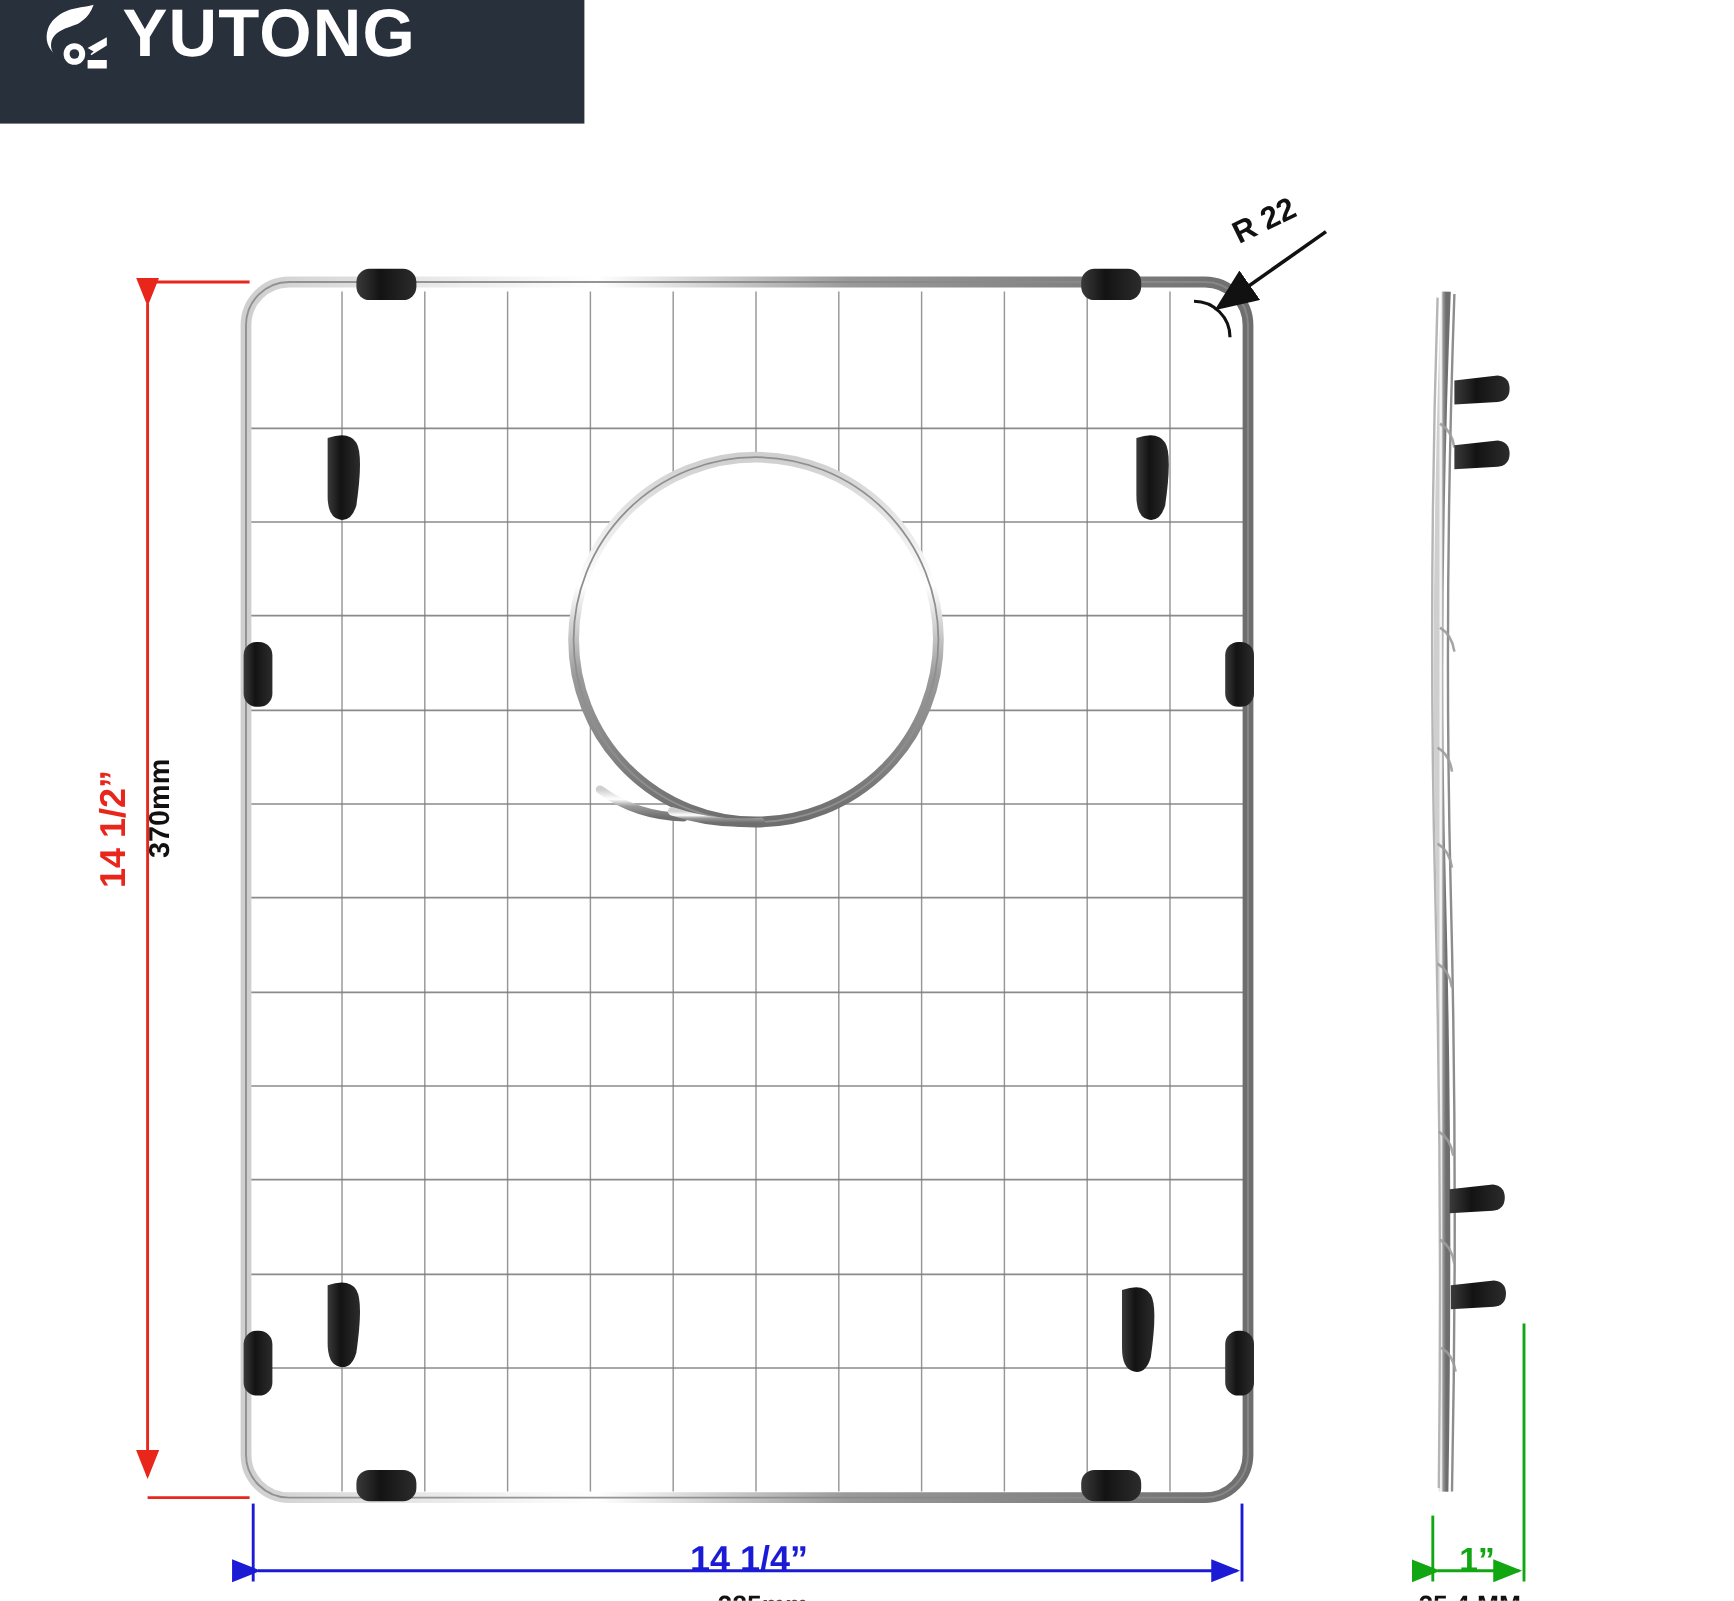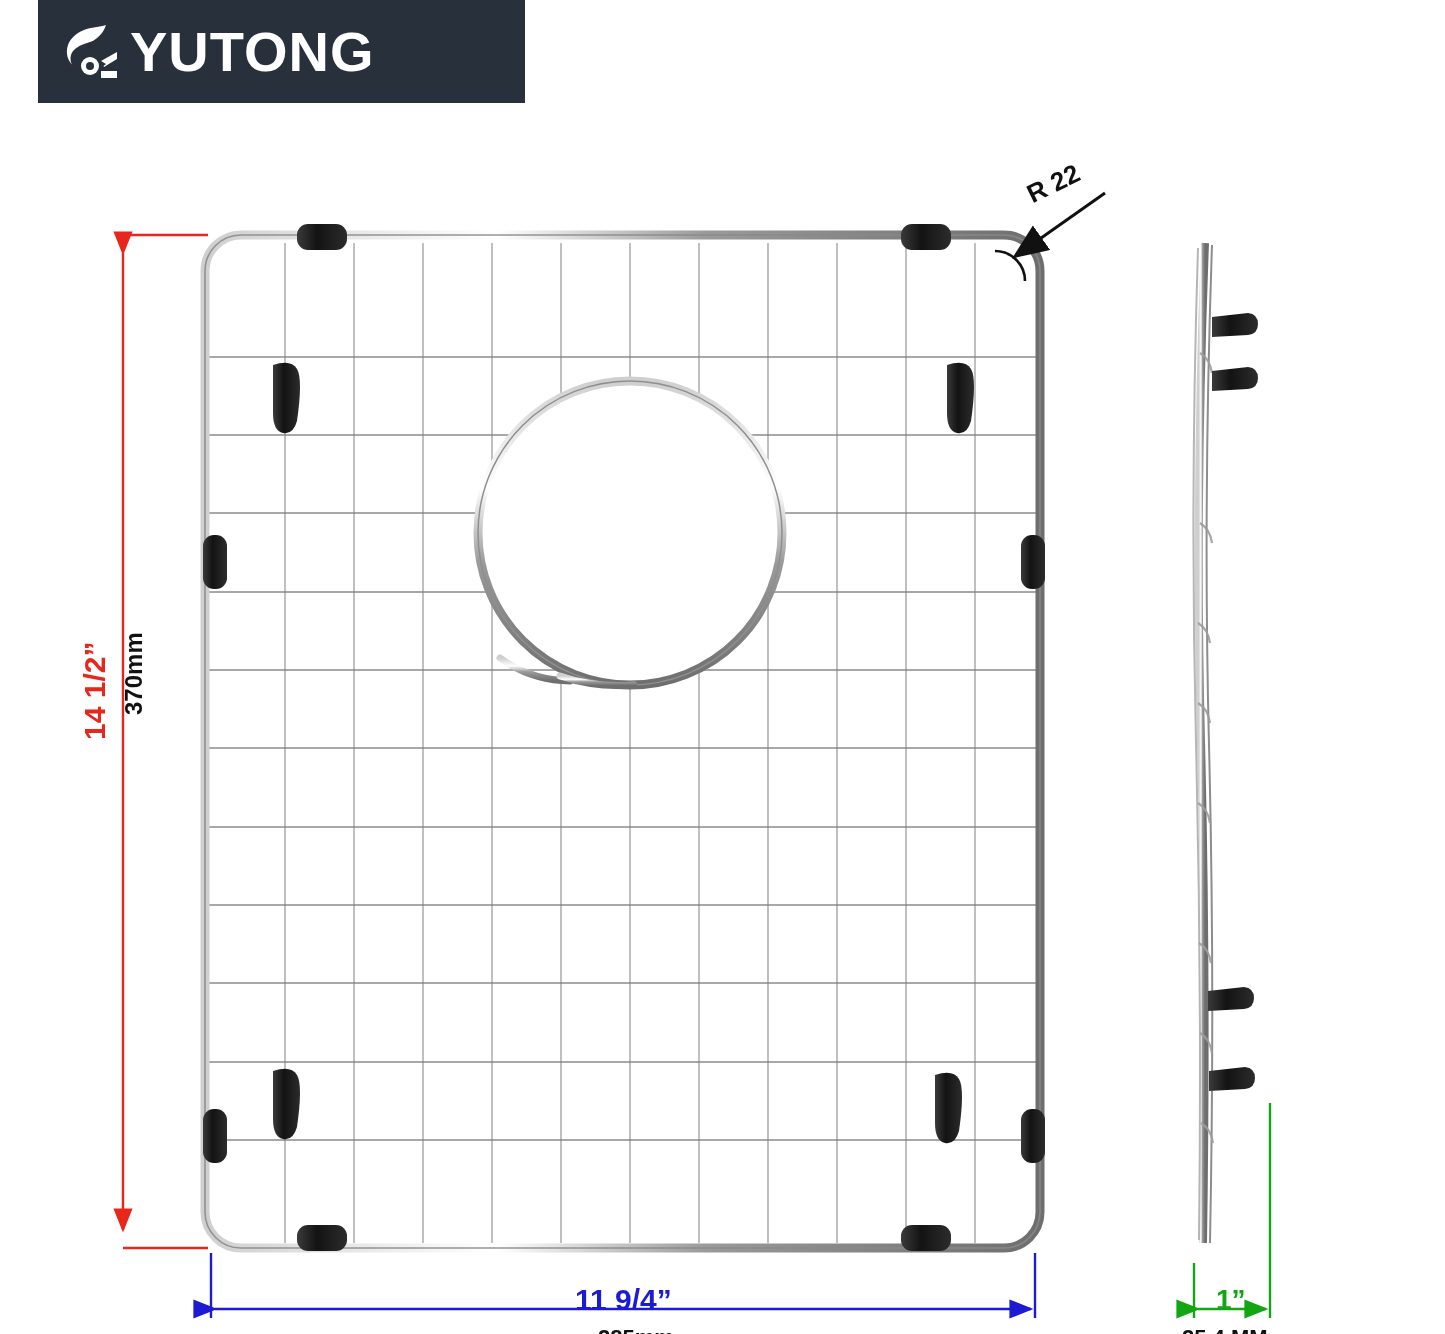--- a/index.html
+++ b/index.html
@@ -17,24 +17,22 @@
 
   
   .header-bar {
     position: absolute;
     left: 0;
     top: 0;
     width: 487px;
     height: 103px;
     background: #28303c;
     display: flex;
-    align-items: center;
-    padding-left: 22px;
+    padding-left: 32px;
     box-sizing: border-box;
-    margin-left: 38px;
   }
   .logo-mark {
     width: 64px;
     height: 62px;
     flex: 0 0 auto;
     margin-right: 6px;
   }
   .brand-name {
     color: #ffffff;
     font-size: 56px;
@@ -300,19 +298,19 @@
     <path d="M1105 90 L1017 152" stroke-width="3" marker-end="url(#arrBlack)"></path>
     <path d="M995 148 a30 30 0 0 1 30 30" stroke-width="2.6"></path>
   </g>
 
 </svg>
 </div>
 
 <div class="dim-label dim-red" id="label-height-in">14 1/2”</div>
 <div class="dim-label dim-black" id="label-height-mm">370mm</div>
 
-<div class="dim-label dim-blue" id="label-width-in">11 9/4”</div>
+<div class="dim-label dim-blue" id="label-width-in">14 1/4”</div>
 <div class="dim-label dim-black" id="label-width-mm">285mm</div>
 
 <div class="dim-label dim-green" id="label-depth-in">1”</div>
 <div class="dim-label dim-black" id="label-depth-mm">25.4 MM</div>
 
 <div class="dim-label dim-black" id="label-radius">R 22</div>
 
 </body></html>

